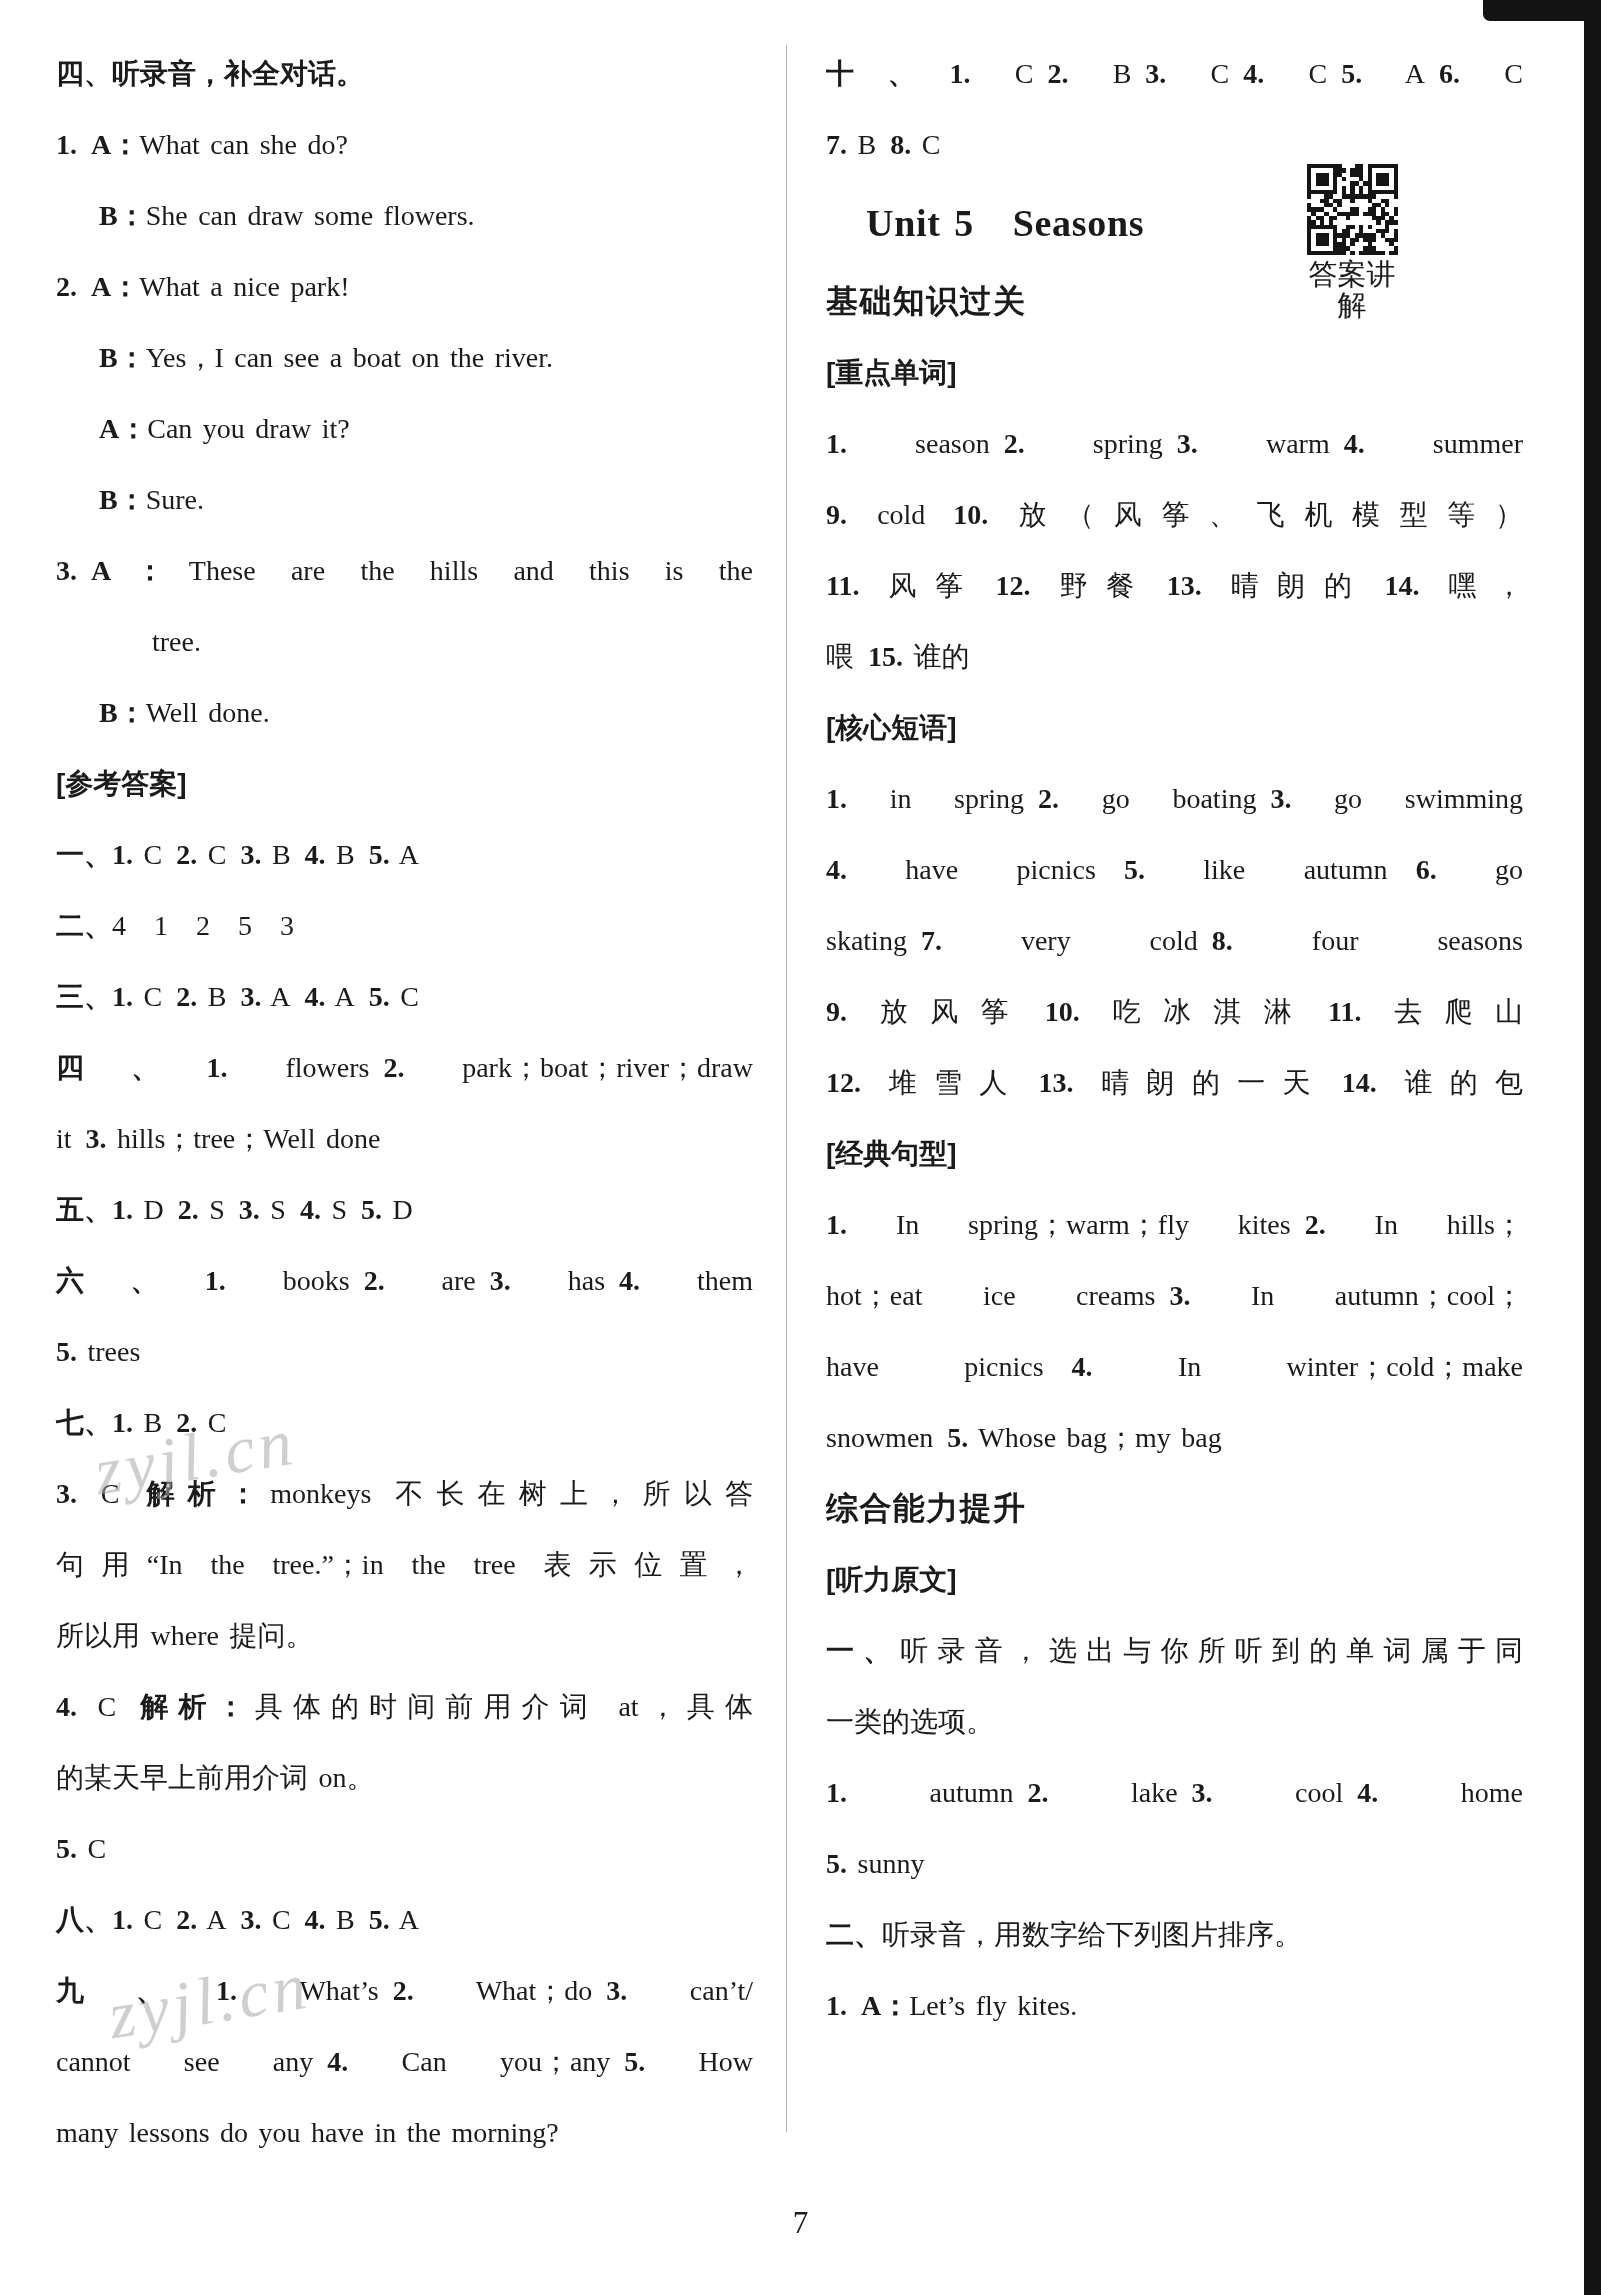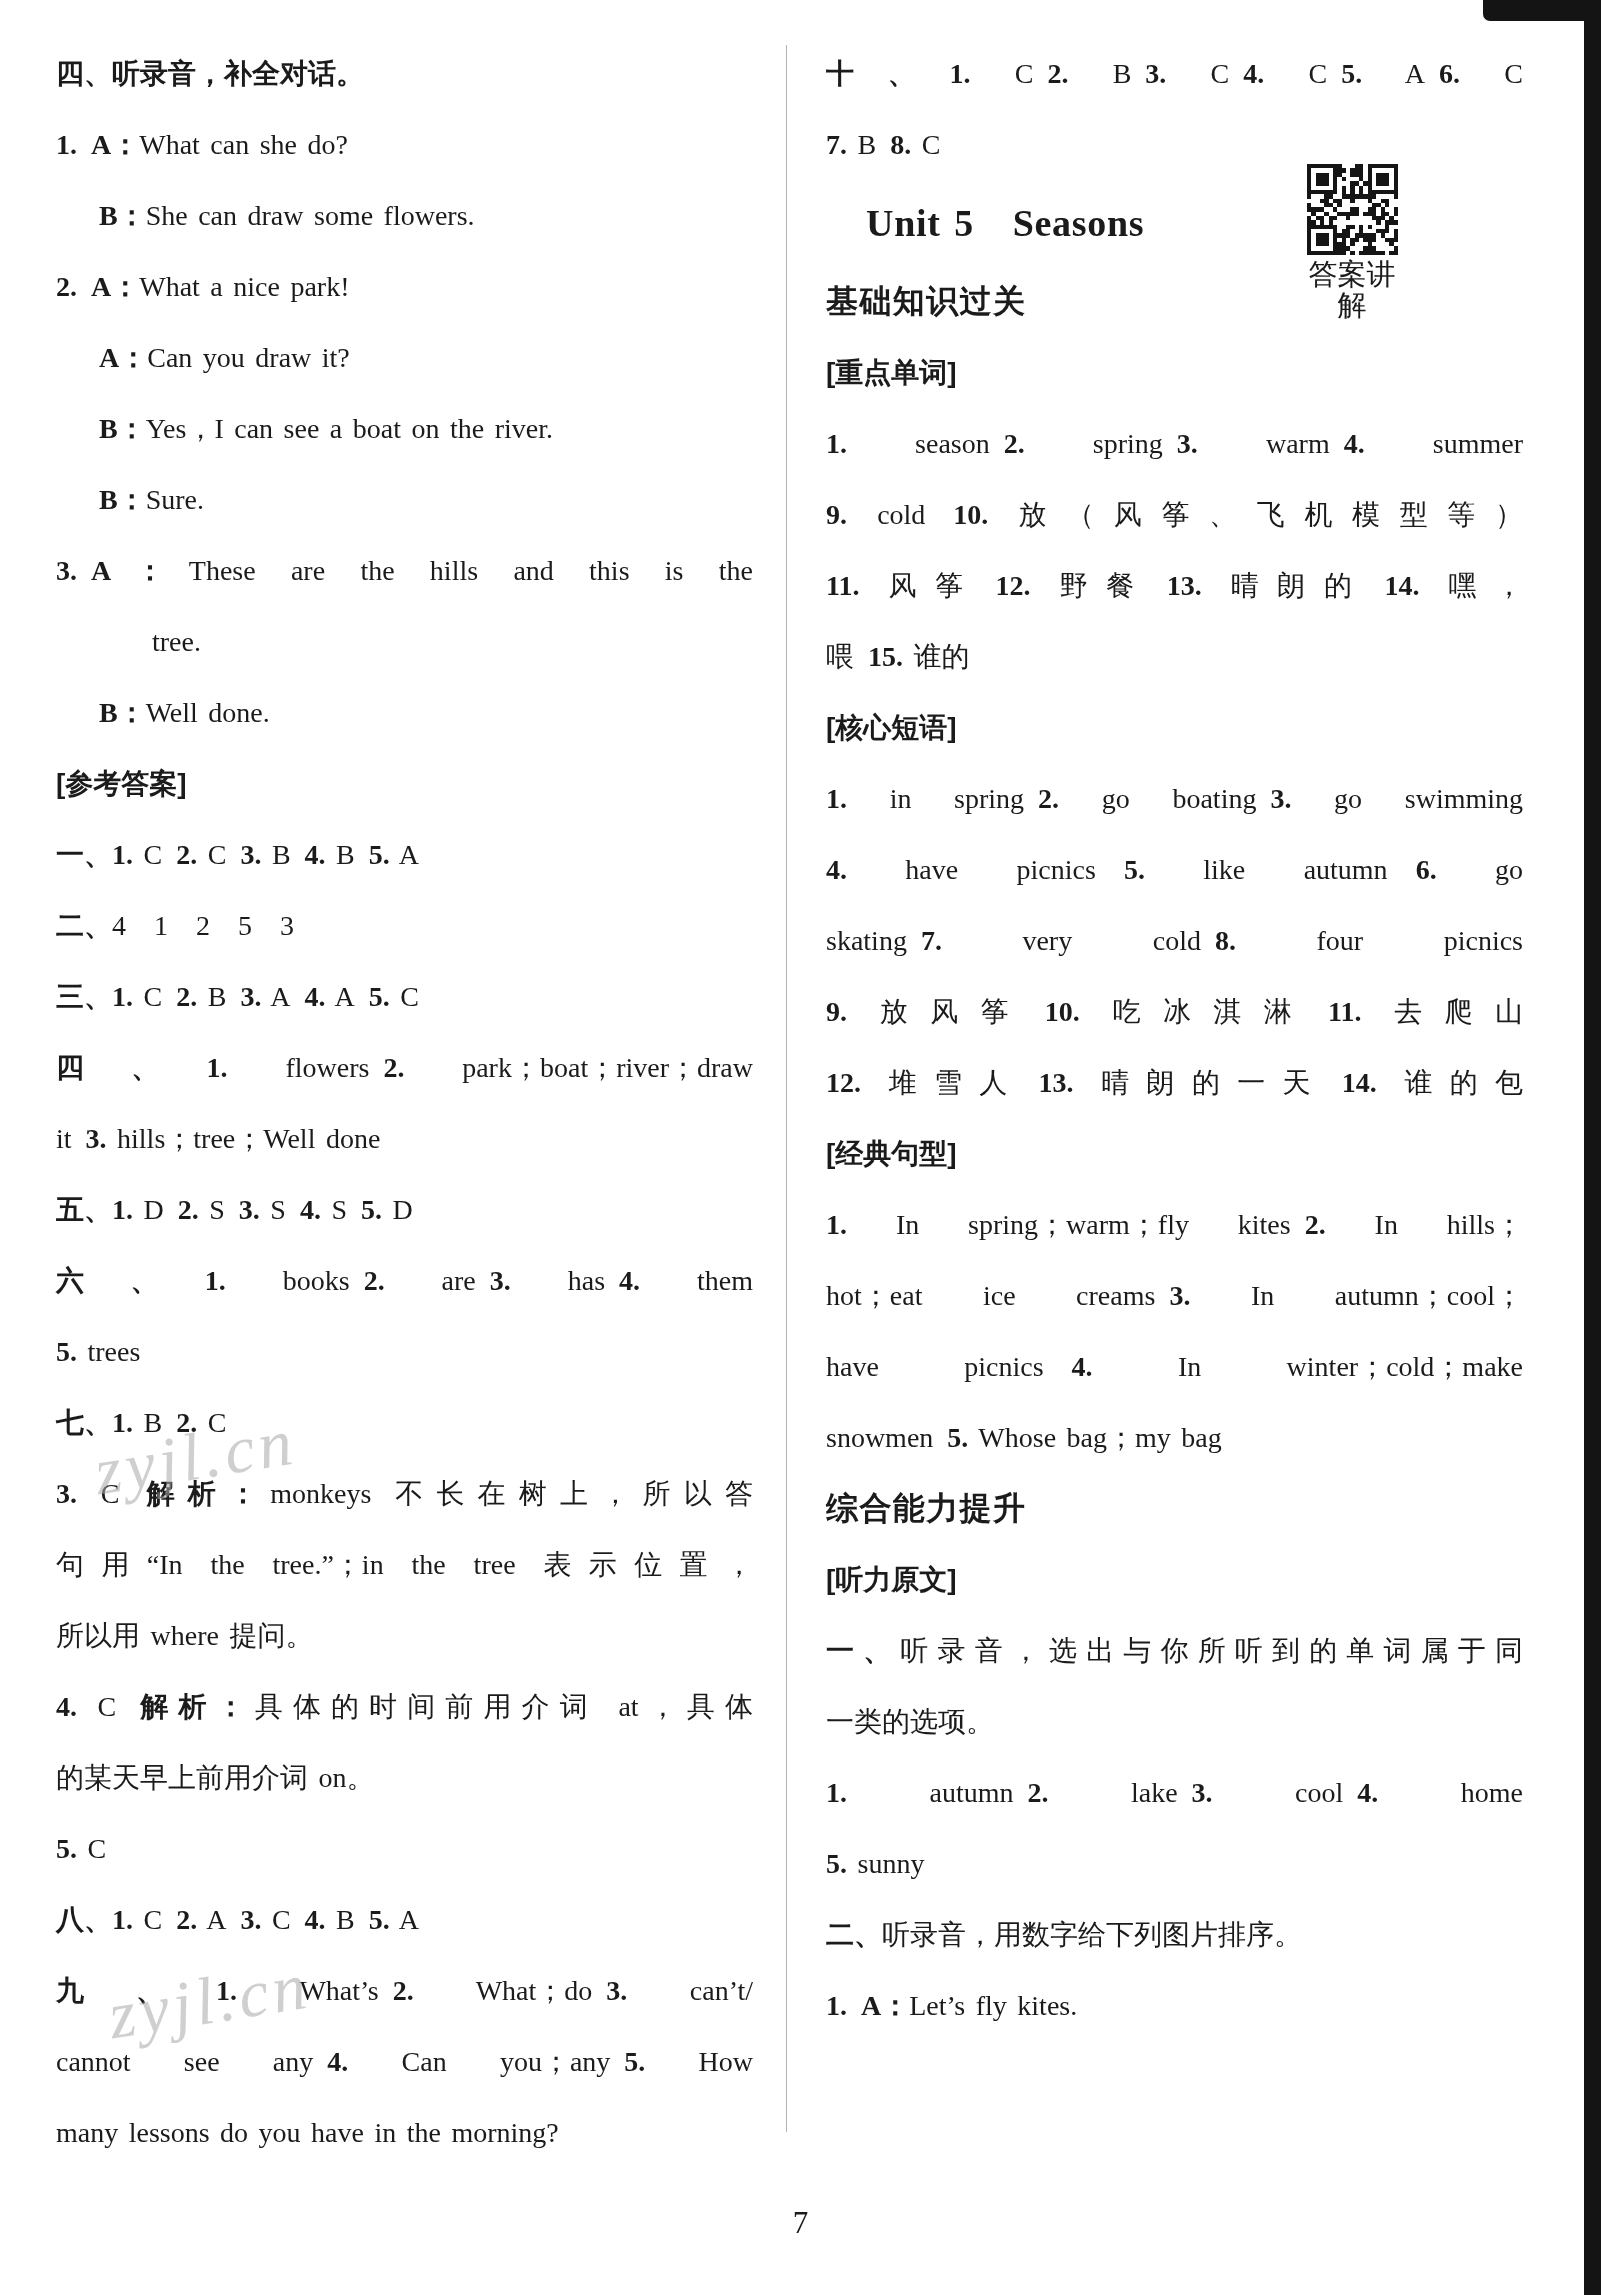--- a/index.html
+++ b/index.html
@@ -70,22 +70,22 @@
 </head>
 <body>
 
 <div class="page">
 
   <div id="col-left" class="col col-left">
       <p class="line cmd"><span class="b">四、听录音，补全对话。</span></p>
       <p class="line para"><span class="b">1. A：</span><span>What can she do?</span></p>
       <p class="line para ind1"><span class="b">B：</span><span>She can draw some flowers.</span></p>
       <p class="line para"><span class="b">2. A：</span><span>What a nice park!</span></p>
+      <p class="line para ind1"><span class="b">B：</span><span>Yes，I can see a boat on the river.</span></p>
       <p class="line para ind1"><span class="b">A：</span><span>Can you draw it?</span></p>
-      <p class="line para ind1"><span class="b">B：</span><span>Yes，I can see a boat on the river.</span></p>
       <p class="line para ind1"><span class="b">B：</span><span>Sure.</span></p>
       <p class="line para fill"><span class="b">3. A：</span><span>These are the hills and this is the</span></p>
       <p class="line para ind2"><span>tree.</span></p>
       <p class="line para ind1"><span class="b">B：</span><span>Well done.</span></p>
       <p class="line bracket"><span class="b">[参考答案]</span></p>
       <p class="line para"><span class="b">一、</span><span class="b">1.</span><span> C </span><span class="b">2.</span><span> C </span><span class="b">3.</span><span> B </span><span class="b">4.</span><span> B </span><span class="b">5.</span><span> A</span></p>
       <p class="line para"><span class="b">二、</span><span>4 1 2 5 3</span></p>
       <p class="line para"><span class="b">三、</span><span class="b">1.</span><span> C </span><span class="b">2.</span><span> B </span><span class="b">3.</span><span> A </span><span class="b">4.</span><span> A </span><span class="b">5.</span><span> C</span></p>
       <p class="line para fill"><span class="b">四、</span><span class="b">1.</span><span> flowers </span><span class="b">2.</span><span> park；boat；river；draw</span></p>
       <p class="line para"><span>it </span><span class="b">3.</span><span> hills；tree；Well done</span></p>
@@ -113,21 +113,21 @@
       <p class="line unit"><span class="b">Unit 5　Seasons</span></p>
       <p class="line section"><span class="b">基础知识过关</span></p>
       <p class="line bracket"><span class="b">[重点单词]</span></p>
       <p class="line para fill"><span class="b">1.</span><span> season </span><span class="b">2.</span><span> spring </span><span class="b">3.</span><span> warm </span><span class="b">4.</span><span> summer</span></p>
       <p class="line para fill"><span class="b">9.</span><span> cold </span><span class="b">10.</span><span> 放（风筝、飞机模型等）</span></p>
       <p class="line para fill"><span class="b">11.</span><span> 风筝 </span><span class="b">12.</span><span> 野餐 </span><span class="b">13.</span><span> 晴朗的 </span><span class="b">14.</span><span> 嘿，</span></p>
       <p class="line para"><span>喂 </span><span class="b">15.</span><span> 谁的</span></p>
       <p class="line bracket"><span class="b">[核心短语]</span></p>
       <p class="line para fill"><span class="b">1.</span><span> in spring </span><span class="b">2.</span><span> go boating </span><span class="b">3.</span><span> go swimming</span></p>
       <p class="line para fill"><span class="b">4.</span><span> have picnics </span><span class="b">5.</span><span> like autumn </span><span class="b">6.</span><span> go</span></p>
-      <p class="line para fill"><span>skating </span><span class="b">7.</span><span> very cold </span><span class="b">8.</span><span> four picnics</span></p>
+      <p class="line para fill"><span>skating </span><span class="b">7.</span><span> very cold </span><span class="b">8.</span><span> four seasons</span></p>
       <p class="line para fill"><span class="b">9.</span><span> 放风筝 </span><span class="b">10.</span><span> 吃冰淇淋 </span><span class="b">11.</span><span> 去爬山</span></p>
       <p class="line para fill"><span class="b">12.</span><span> 堆雪人 </span><span class="b">13.</span><span> 晴朗的一天 </span><span class="b">14.</span><span> 谁的包</span></p>
       <p class="line bracket"><span class="b">[经典句型]</span></p>
       <p class="line para fill"><span class="b">1.</span><span> In spring；warm；fly kites </span><span class="b">2.</span><span> In hills；</span></p>
       <p class="line para fill"><span>hot；eat ice creams </span><span class="b">3.</span><span> In autumn；cool；</span></p>
       <p class="line para fill"><span>have picnics </span><span class="b">4.</span><span> In winter；cold；make</span></p>
       <p class="line para"><span>snowmen </span><span class="b">5.</span><span> Whose bag；my bag</span></p>
       <p class="line section"><span class="b">综合能力提升</span></p>
       <p class="line bracket"><span class="b">[听力原文]</span></p>
       <p class="line para fill"><span class="b">一、</span><span>听录音，选出与你所听到的单词属于同</span></p>

